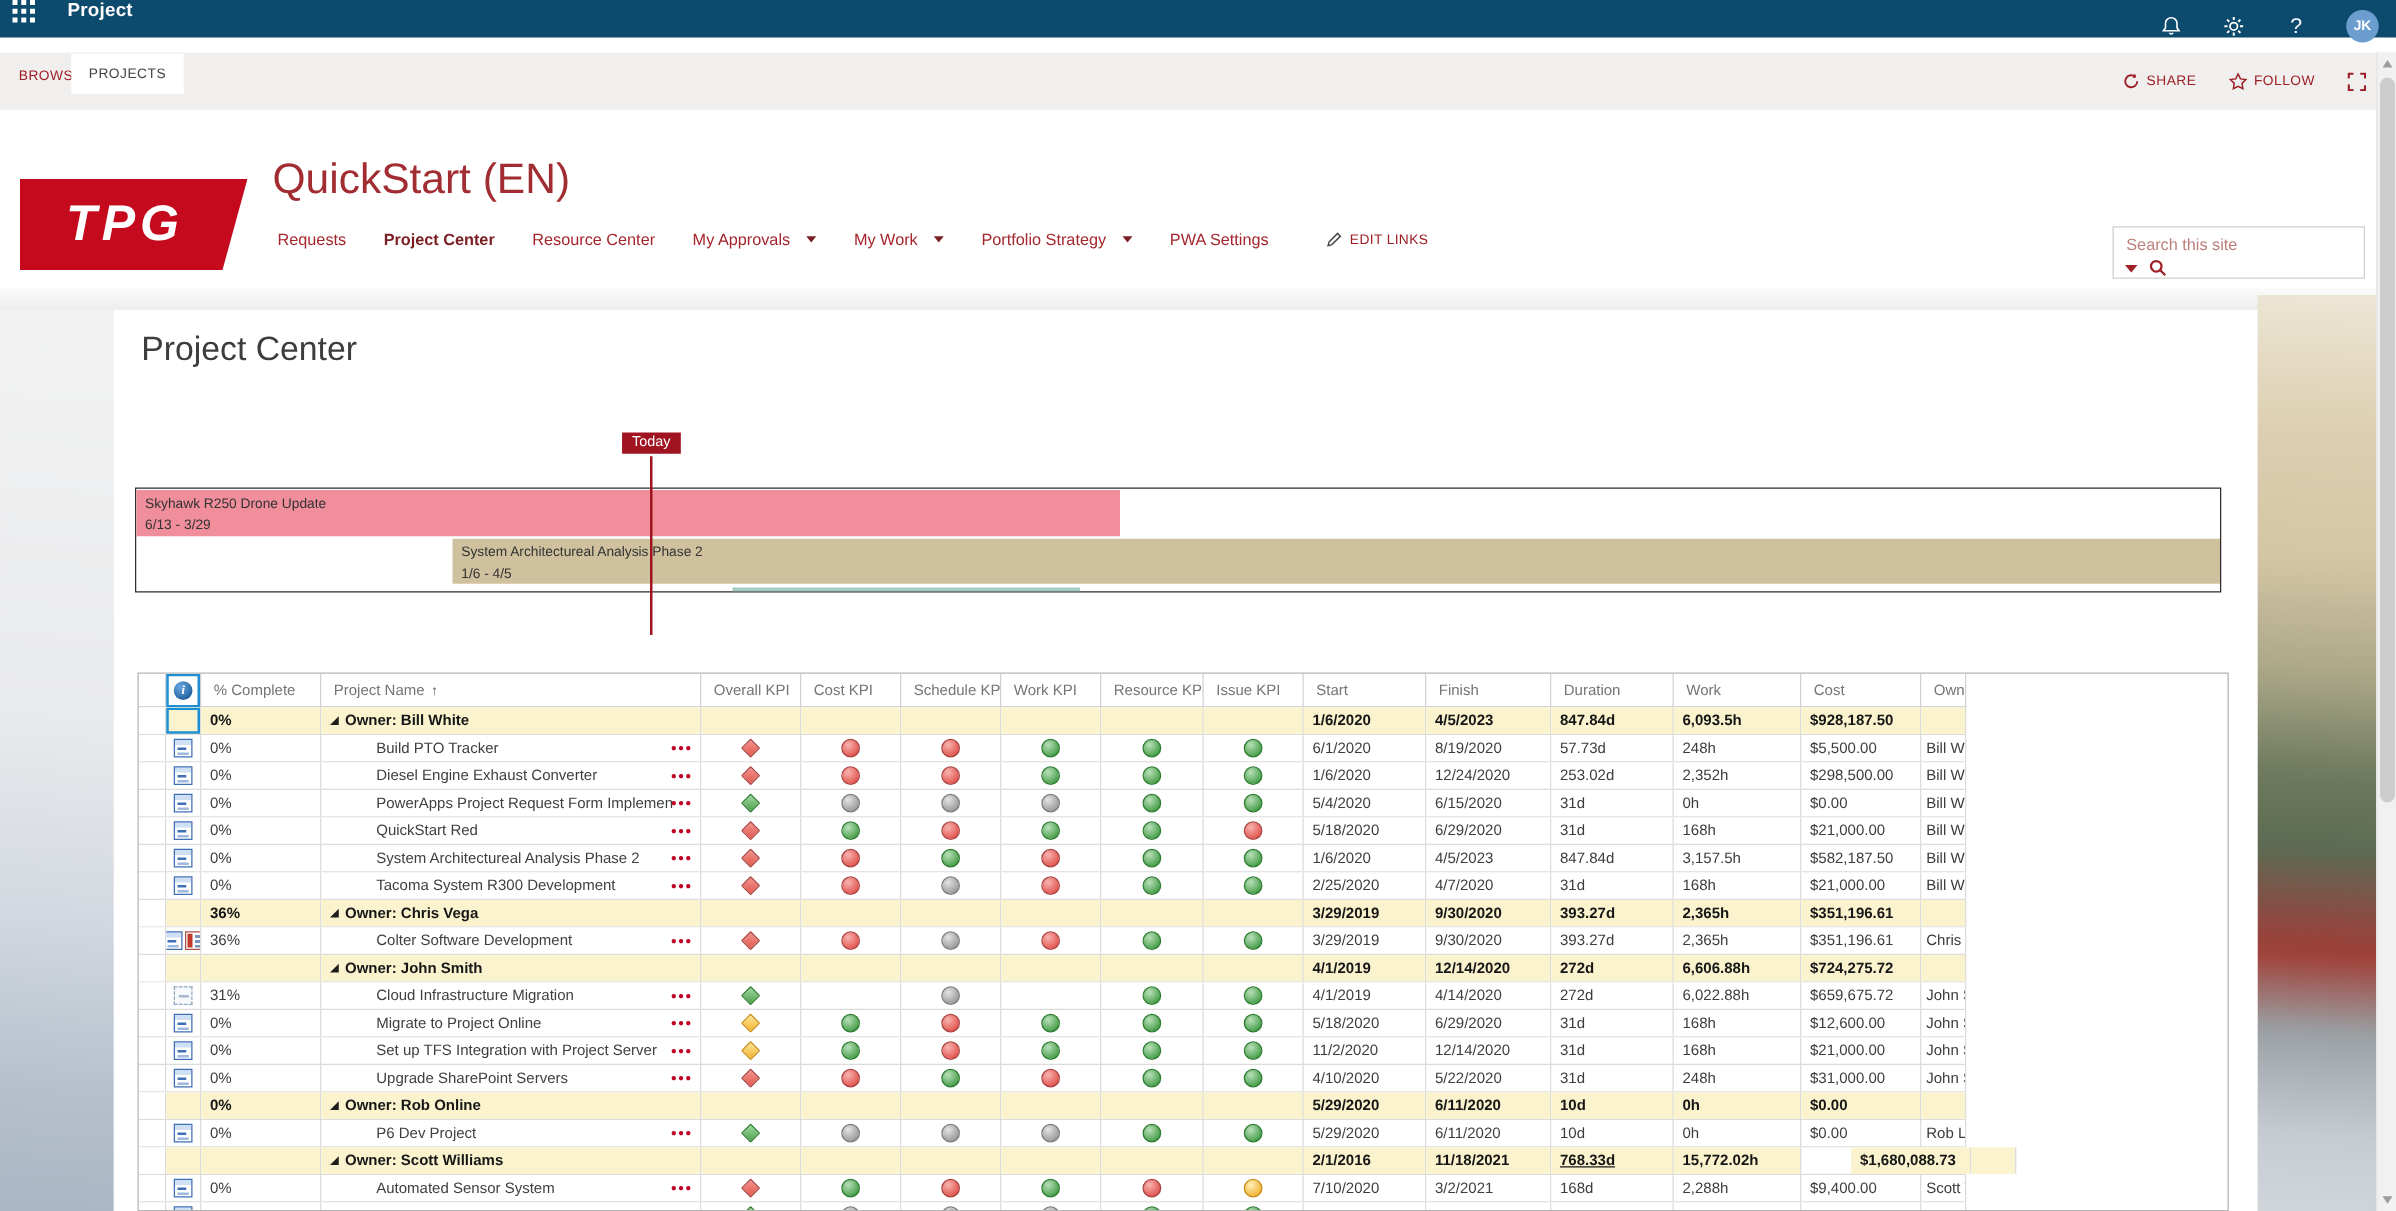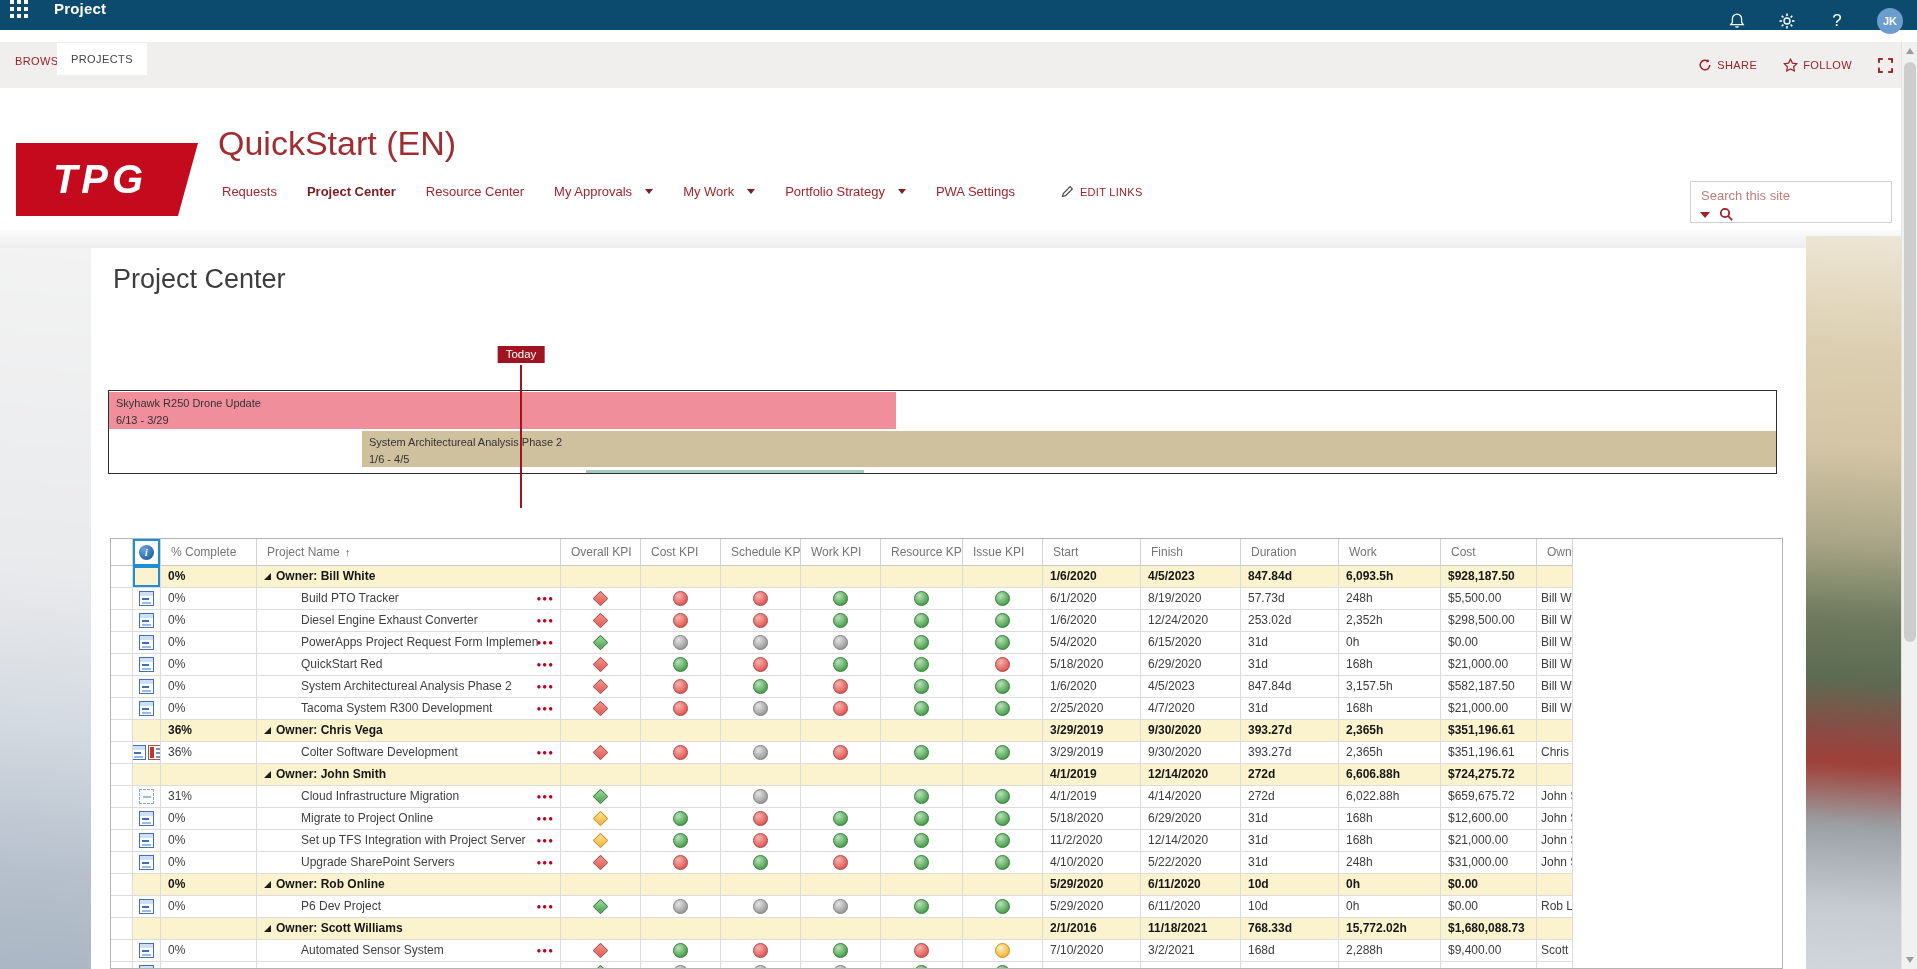--- a/index.html
+++ b/index.html
@@ -752,23 +752,23 @@
         <div class="cell" style="width: 96px;"></div>
         <div class="cell name-cell" style="width: 304px;"><span class="gtri"></span><span>Owner: Scott Williams</span></div>
         <div class="cell kpi" style="width: 80px;"></div>
         <div class="cell kpi" style="width: 80px;"></div>
         <div class="cell kpi" style="width: 80px;"></div>
         <div class="cell kpi" style="width: 80px;"></div>
         <div class="cell kpi" style="width: 82px;"></div>
         <div class="cell kpi" style="width: 80px;"></div>
         <div class="cell val" style="width: 98px;">2/1/2016</div>
         <div class="cell val" style="width: 100px;">11/18/2021</div>
-        <div class="cell val" style="width: 98px;">768.33d</div>
+        <div class="cell val" style="width: 98px; text-decoration: underline;">768.33d</div>
         <div class="cell val" style="width: 102px;">15,772.02h</div>
-        <div class="cell val" style="width: 96px;">$1,680,088.73</div>
+        <div class="cell val" style="width: 96px; margin-left: 40px;">$1,680,088.73</div>
         <div class="cell owner" style="width: 36px;"></div>
       </div>
       <div class="grow">
         <div class="cell c0" style="width: 22px;"></div>
         <div class="cell icon-cell" style="width: 28px;">
           <span class="icon-project"></span>
         </div>
         <div class="cell" style="width: 96px;">0%</div>
         <div class="cell name-cell proj" style="width: 304px;"><span class="pname">Automated Sensor System</span><span class="dots">●●●</span></div>
         <div class="cell kpi" style="width: 80px;">

